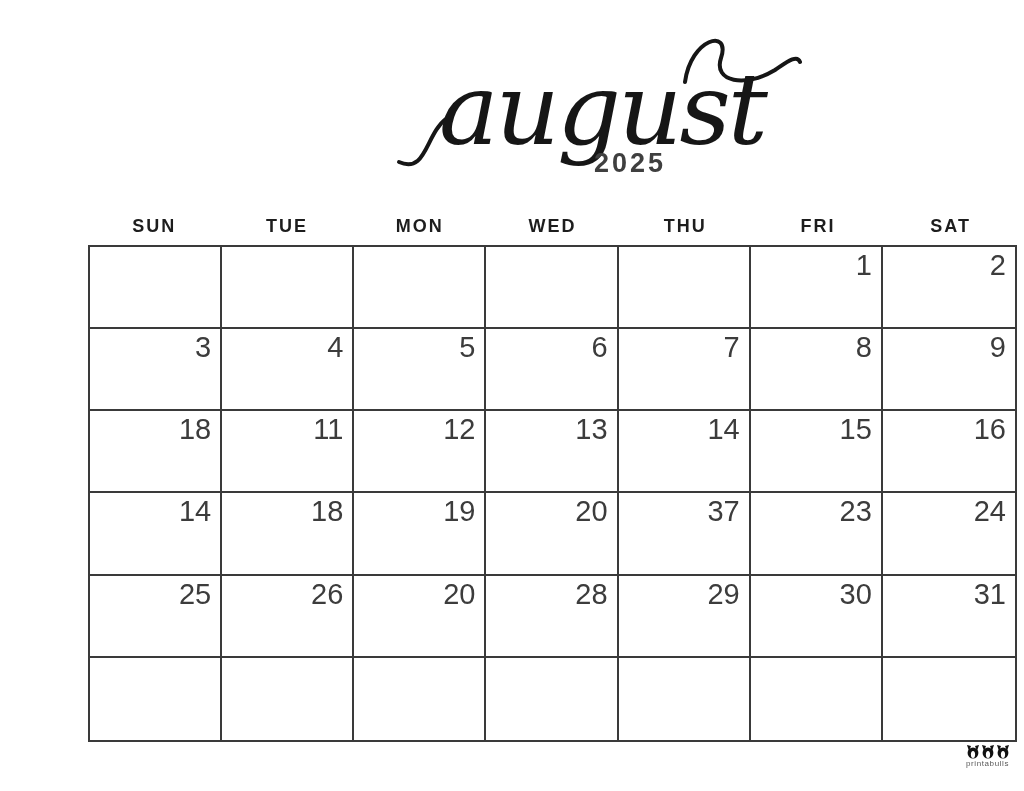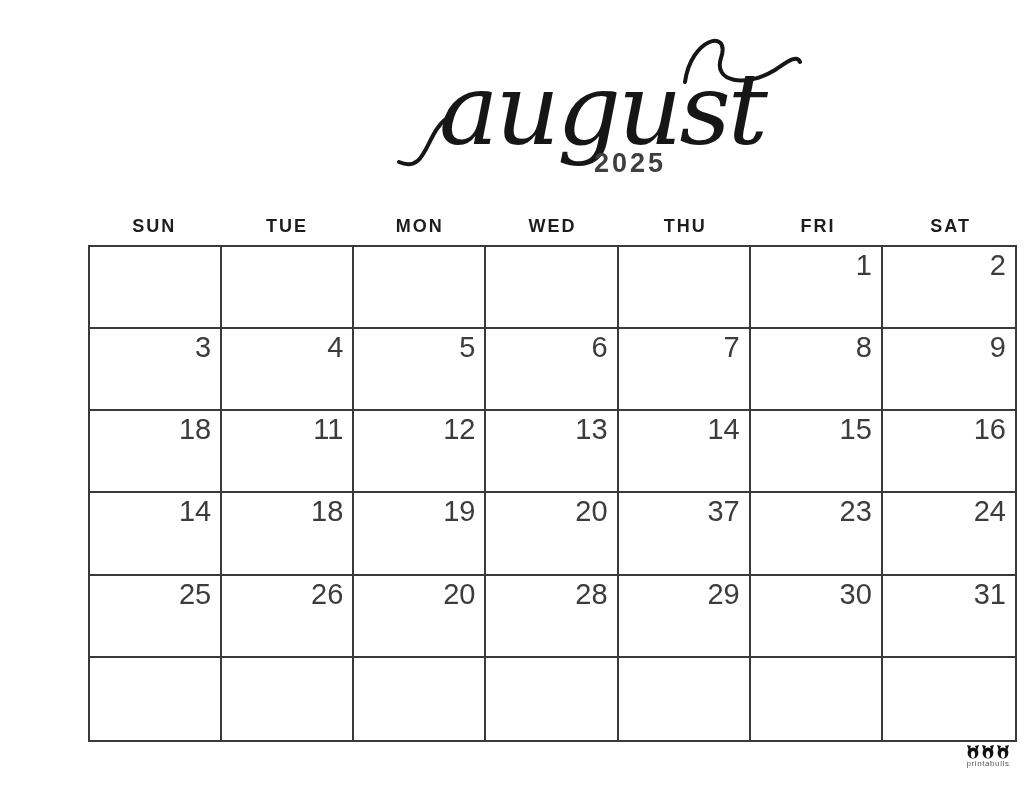--- a/index.html
+++ b/index.html
@@ -71,21 +71,21 @@
   .daynum{
     font-size:29px;
     line-height:1;
     font-weight:400;
     color:var(--date-number);
   }
 
   
   .watermark{
     position:absolute;right:14px;top:745px;
-    display:flex;flex-direction:column;align-items:center;
+    display:flex;flex-direction:column;
     line-height:1;
   }
   .watermark-brand{
     font-size:8px;
     letter-spacing:0.6px;
     color:var(--watermark-text);
     margin-top:1px;
   }
 </style>
 </head>

